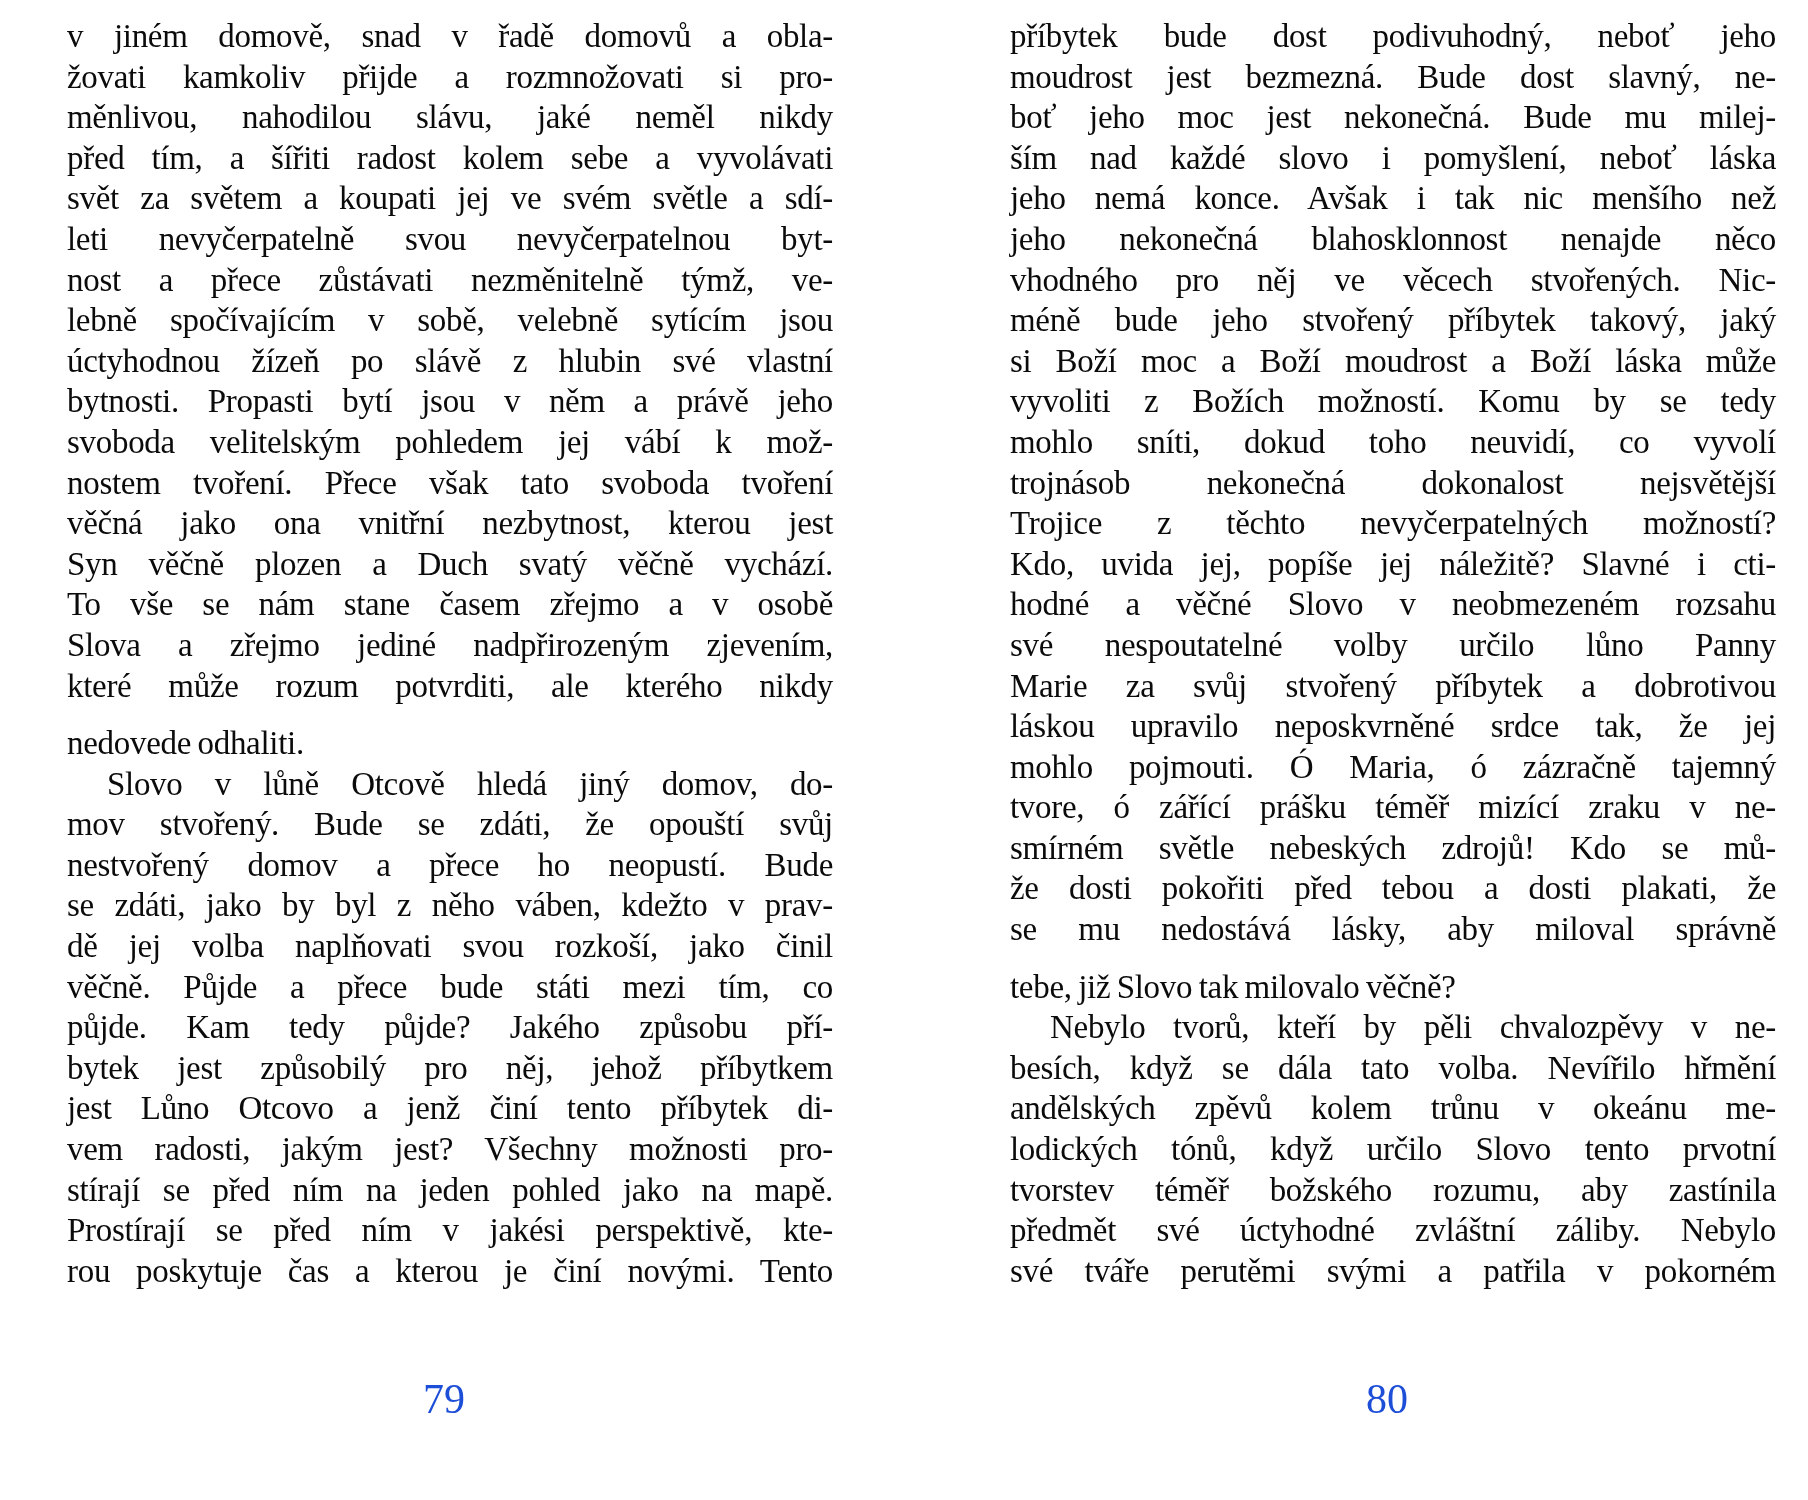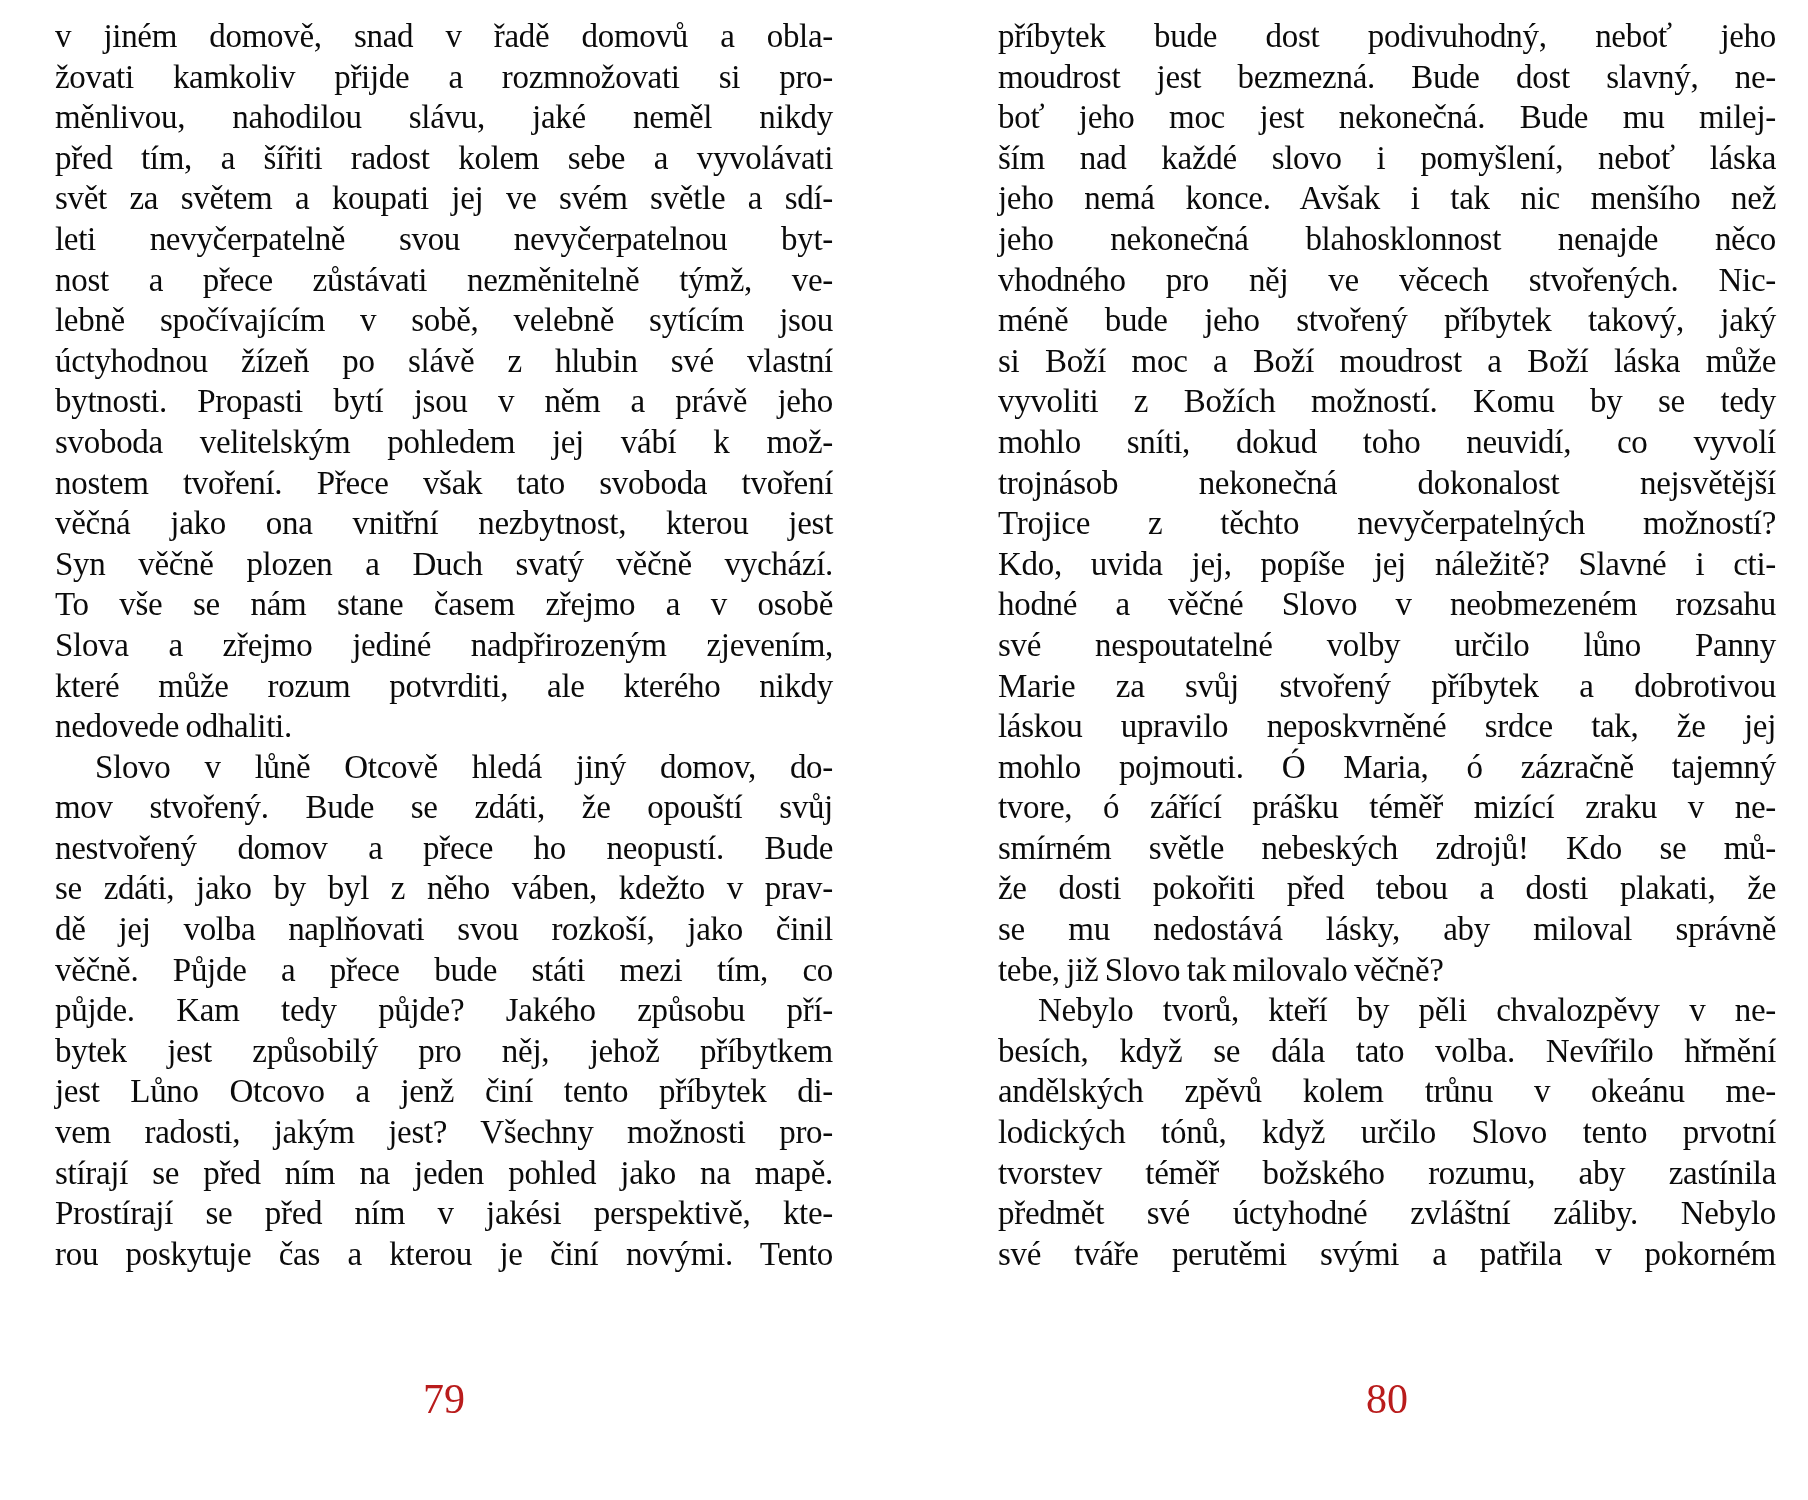--- a/index.html
+++ b/index.html
@@ -18,47 +18,48 @@
   .page {
     position: absolute;
     top: 0;
     height: 1500px;
   }
   .page.left  { left: 55px;  width: 778px; }
   .page.right { left: 998px; width: 778px; }
   .text-block {
     position: absolute;
     top: 16px;
-    left: 0;
+    left: 12px;
     right: 0;
   }
   .line {
     font-size: 33px;
     line-height: 40.6px;
     letter-spacing: -0.3px;
     word-spacing: -1.5px;
     text-align: justify;
     text-align-last: justify;
     white-space: nowrap;
   }
   .line.indent {
     text-indent: 40px;
   }
   .line.para-end {
     text-align-last: left;
+    margin-top: 17px;
   }
   .page-number {
     position: absolute;
     top: 1378px;
     left: 0;
     right: 0;
     text-align: center;
     font-size: 42px;
     line-height: 1;
-    color: #b91c1c;
+    color: #1d4ed8;
   }
 </style>
 </head>
 <body>
 
 <div>
 
   <section class="page left">
     <div class="text-block">
         <div class="line">v jiném domově, snad v řadě domovů a obla-</div>

